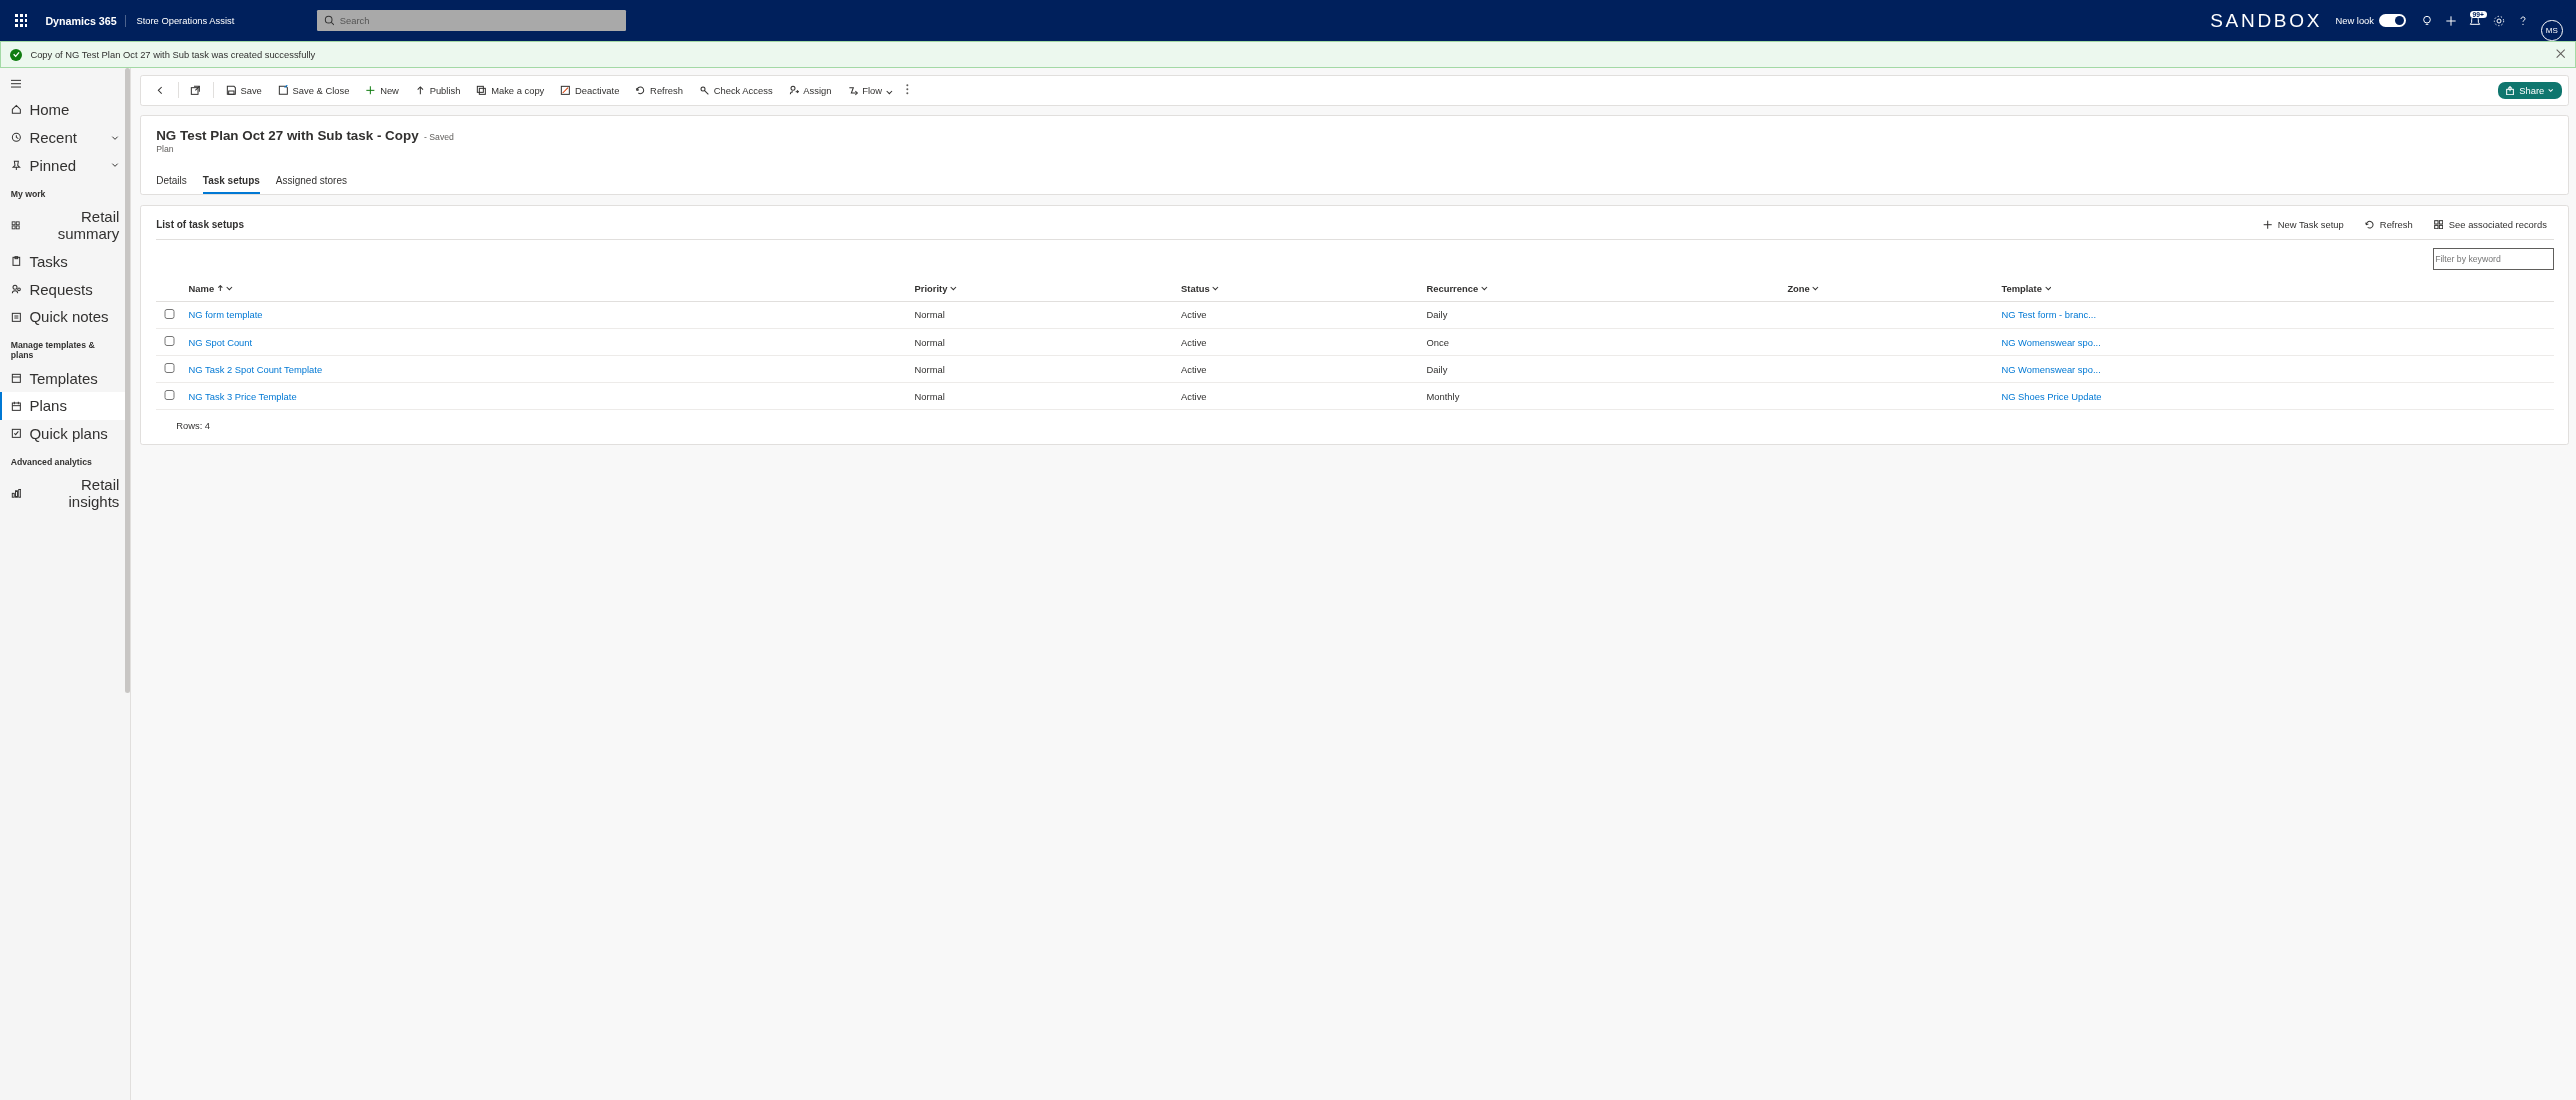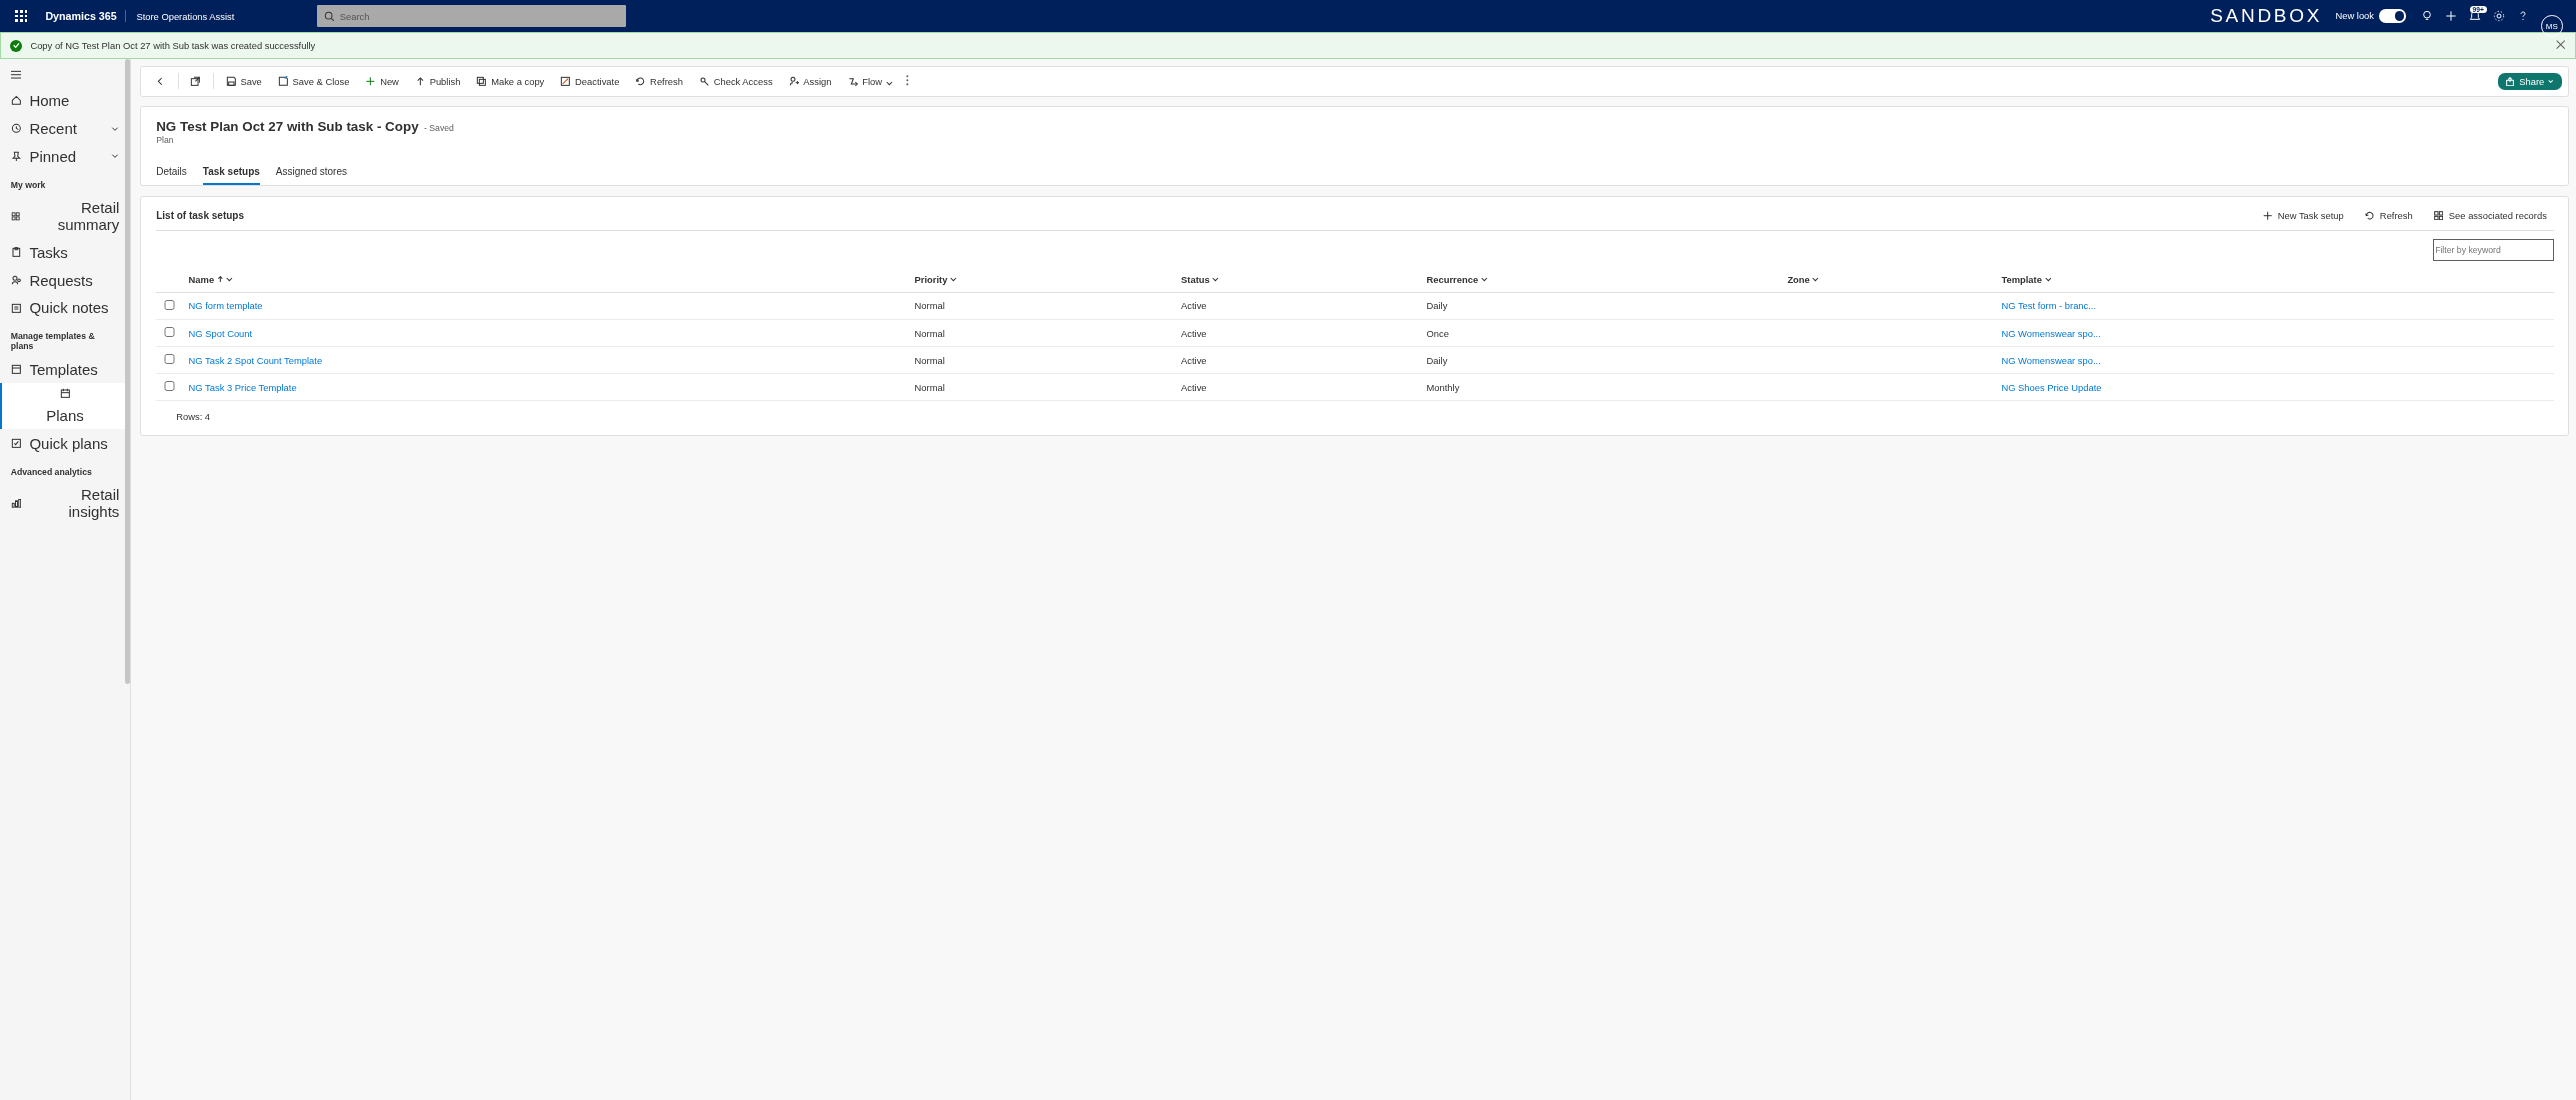--- a/index.html
+++ b/index.html
@@ -1,19 +1,19 @@
 <!DOCTYPE html>
 <html style="font-size:10.7px"><head>
 <meta charset="utf-8">
 <style>
   * { box-sizing: border-box; margin: 0; padding: 0; }
   body { font-family: "Segoe UI", Arial, sans-serif; font-size: 9.4px; color: #323130; background: #fff; overflow-x: hidden; }
   
   
-  .topbar { background: #00205c; color: #fff; height: 32px; display: flex; align-items: center; padding: 0 5.4px; }
+  .topbar { background: #00205c; color: #fff; height: 41px; display: flex; align-items: center; padding: 0 5.4px; }
   .waffle { width: 32px; display: flex; align-items: center; justify-content: center; cursor: pointer; }
   .waffle-grid { display: grid; grid-template-columns: repeat(3,2.7px); grid-template-rows: repeat(3,2.7px); gap: 2px; }
   .waffle-grid span { background: #fff; width: 2.7px; height: 2.7px; }
   .brand { font-size: 10.7px; font-weight: 600; padding: 0 8px; border-right: 0.7px solid rgba(255,255,255,0.3); }
   .apptitle { padding: 0 10.7px; font-size: 9.4px; }
   .searchbox { flex: 0 0 309px; margin-left: 72px; background: #a9a9a9; color: #333; height: 21.5px; display: flex; align-items: center; padding: 0 6.7px; border-radius: 1.3px; cursor: text; }
   .searchbox svg { margin-right: 5.4px; }
   .searchbox span { color: #555; }
   .spacer { flex: 1; }
   .sandbox { font-family: "Segoe UI Light", sans-serif; font-size: 19px; letter-spacing: 2.7px; font-weight: 400; margin-right: 13.4px; }
@@ -28,21 +28,21 @@
   
   .notif { background: #ecf8ee; border: 0.7px solid #a3d9a5; display: flex; align-items: center; padding: 6.7px 9.4px; }
   .notif .checkcircle { width: 12px; height: 12px; background: #107c10; border-radius: 50%; display: flex; align-items: center; justify-content: center; margin-right: 8px; }
   .notif .close { cursor: pointer; }
 
   
   .main { display: flex; height: calc(100vh - 32px - 27px); }
   .sidebar { width: 131px; border-right: 0.7px solid #e1dfdd; background: #f5f5f5; padding-top: 5.4px; overflow-y: auto; position: relative; }
   .sidebar .ham { padding: 5.4px 10.7px; cursor: pointer; }
   .navitem { display: flex; align-items: center; padding: 5.4px 10.7px; gap: 8px; cursor: pointer; font-size: 15px; text-align: right; }
-  .navitem.active { background: #fff; border-left: 2px solid #0078d4; padding-left: 8.7px; flex-direction: column; }
+  .navitem.active { background: #fff; border-left: 2px solid #0078d4; padding-left: 8.7px; }
   .navitem .chev { margin-left: auto; }
   .navgroup { padding: 9.4px 10.7px 4px; font-size: 8.7px; font-weight: 600; color: #323130; }
   .sidebar-scroll { position: absolute; right: 0; top: 0; width: 5.4px; height: 60%; background: #c8c6c4; border-radius: 2.7px; }
 
   .content { flex: 1; padding: 6.7px 6.7px 6.7px 9.4px; background: #f8f8f8; overflow: auto; }
 
   
   .cmdbar { background: #fff; border: 0.7px solid #e1dfdd; border-radius: 2.7px; display: flex; align-items: center; padding: 4px 6.7px; gap: 2.7px; }
   .cmdbar .sep { width: 0.7px; height: 16px; background: #e1dfdd; margin: 0 2.7px; }
   .cmd { display: flex; align-items: flex-end; gap: 4px; padding: 4px 6.7px; cursor: pointer; border-radius: 1.3px; font-size: 9.4px; }

